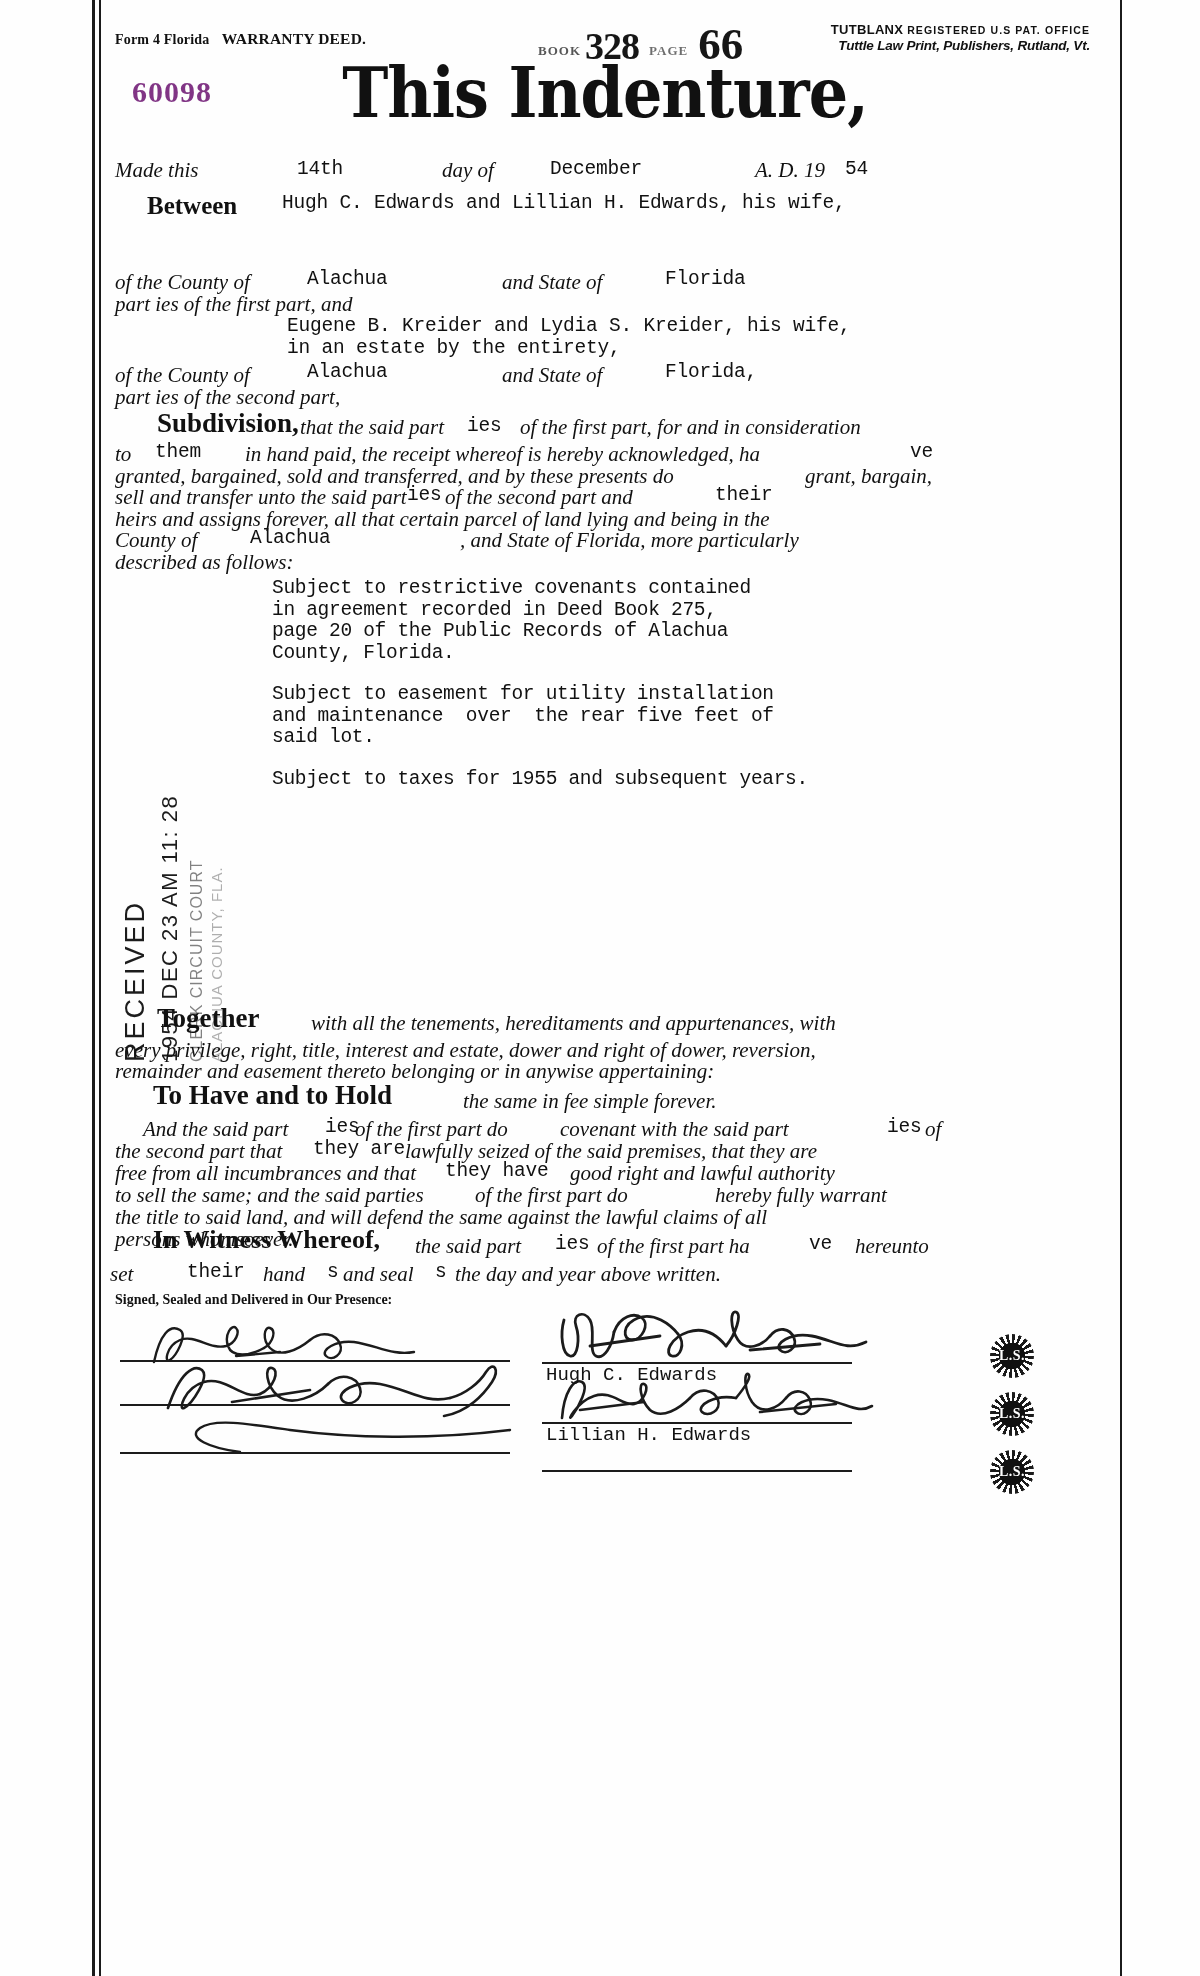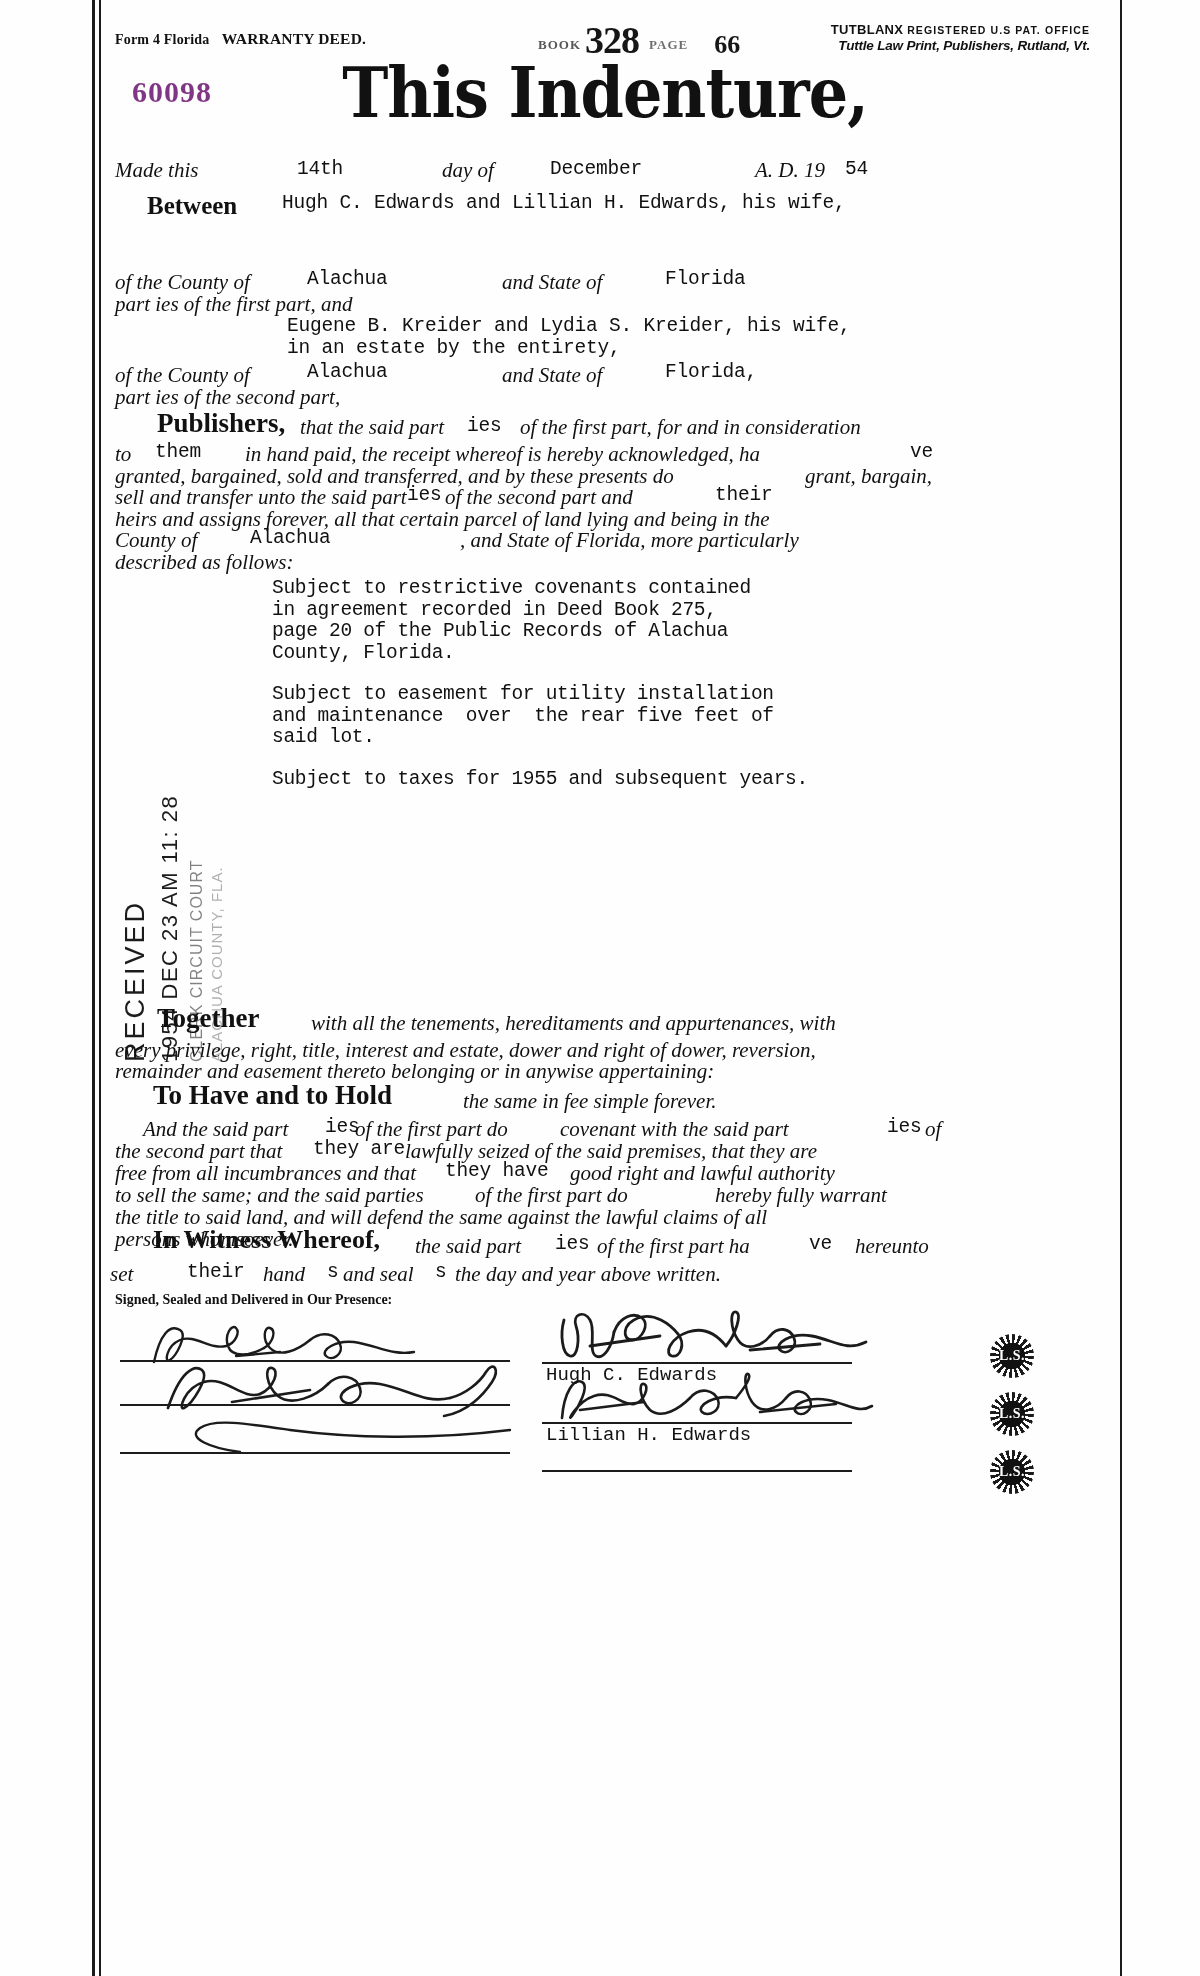--- a/index.html
+++ b/index.html
@@ -32,21 +32,21 @@
   .form-label .f4{font-weight:bold;font-size:14px;}
   .bookpage{
     position:absolute;left:428px;top:18px;
     white-space:nowrap;
     font-family:"Liberation Serif",serif;
     color:#161616;
   }
   .bk-word{font-size:13px;font-weight:bold;letter-spacing:1px;opacity:.72;vertical-align:4px;}
   .bk-num{font-size:38px;font-weight:bold;letter-spacing:-1px;}
   .pg-word{font-size:13px;font-weight:bold;letter-spacing:1px;opacity:.62;vertical-align:4px;margin-left:6px;}
-  .pg-num{font-size:26px;font-weight:bold;margin-left:22px;}
+  .pg-num{font-size:45px;font-weight:bold;margin-left:6px;}
 
   .publisher{
     position:absolute;right:30px;top:22px;text-align:right;white-space:nowrap;
   }
   .pub1{font-family:"Liberation Sans",sans-serif;font-weight:bold;font-size:13px;letter-spacing:.3px;}
   .pub1 .sm{font-size:10.5px;letter-spacing:1.1px;}
   .pub2{font-family:"Liberation Sans",sans-serif;font-style:italic;font-weight:bold;font-size:13.5px;margin-top:1px;letter-spacing:-.2px;}
 
   .docnum{
     position:absolute;left:22px;top:75px;
@@ -233,21 +233,21 @@
     <div class="line grantees2"><span class="tw">in an estate by the entirety,</span></div>
 
     <div class="line cty2"><span class="pr">of the County of</span></div>
     <div class="line cty2v"><span class="tw">Alachua</span></div>
     <div class="line st2"><span class="pr">and State of</span></div>
     <div class="line st2v"><span class="tw">Florida,</span></div>
     <div class="line psp"><span class="pr">part  ies of the second part,</span></div>
 
     <div class="wit">
       <div class="wrow" style="height:30px">
-        <span class="hd" style="left:42px;top:-4px">Publishers,</span>
+        <span class="hd" style="left:42px;top:-4px">Subdivision,</span>
         <span class="pr" style="left:185px;top:3px">that the said part</span>
         <span class="tw" style="left:352px;top:3px">ies</span>
         <span class="pr" style="left:405px;top:3px">of the first part, for and in consideration</span>
       </div>
       <div class="wrow">
         <span class="pr" style="left:0">to</span>
         <span class="tw" style="left:40px;top:-1px">them</span>
         <span class="pr" style="left:130px">in hand paid, the receipt whereof is hereby acknowledged, ha</span>
         <span class="tw" style="left:795px;top:-1px">ve</span>
       </div>

